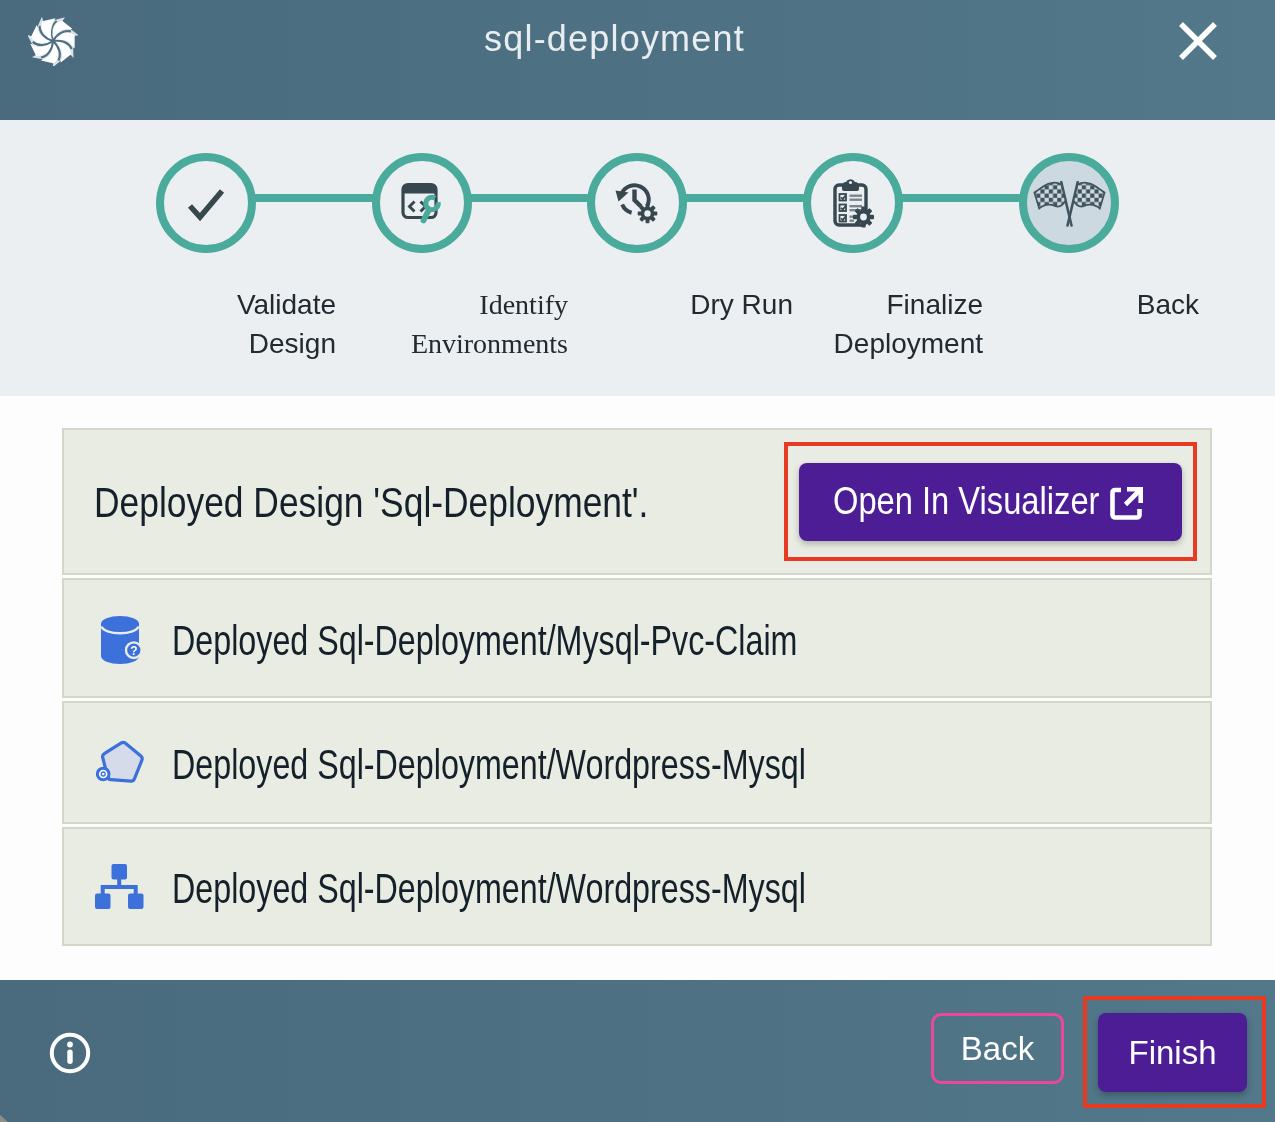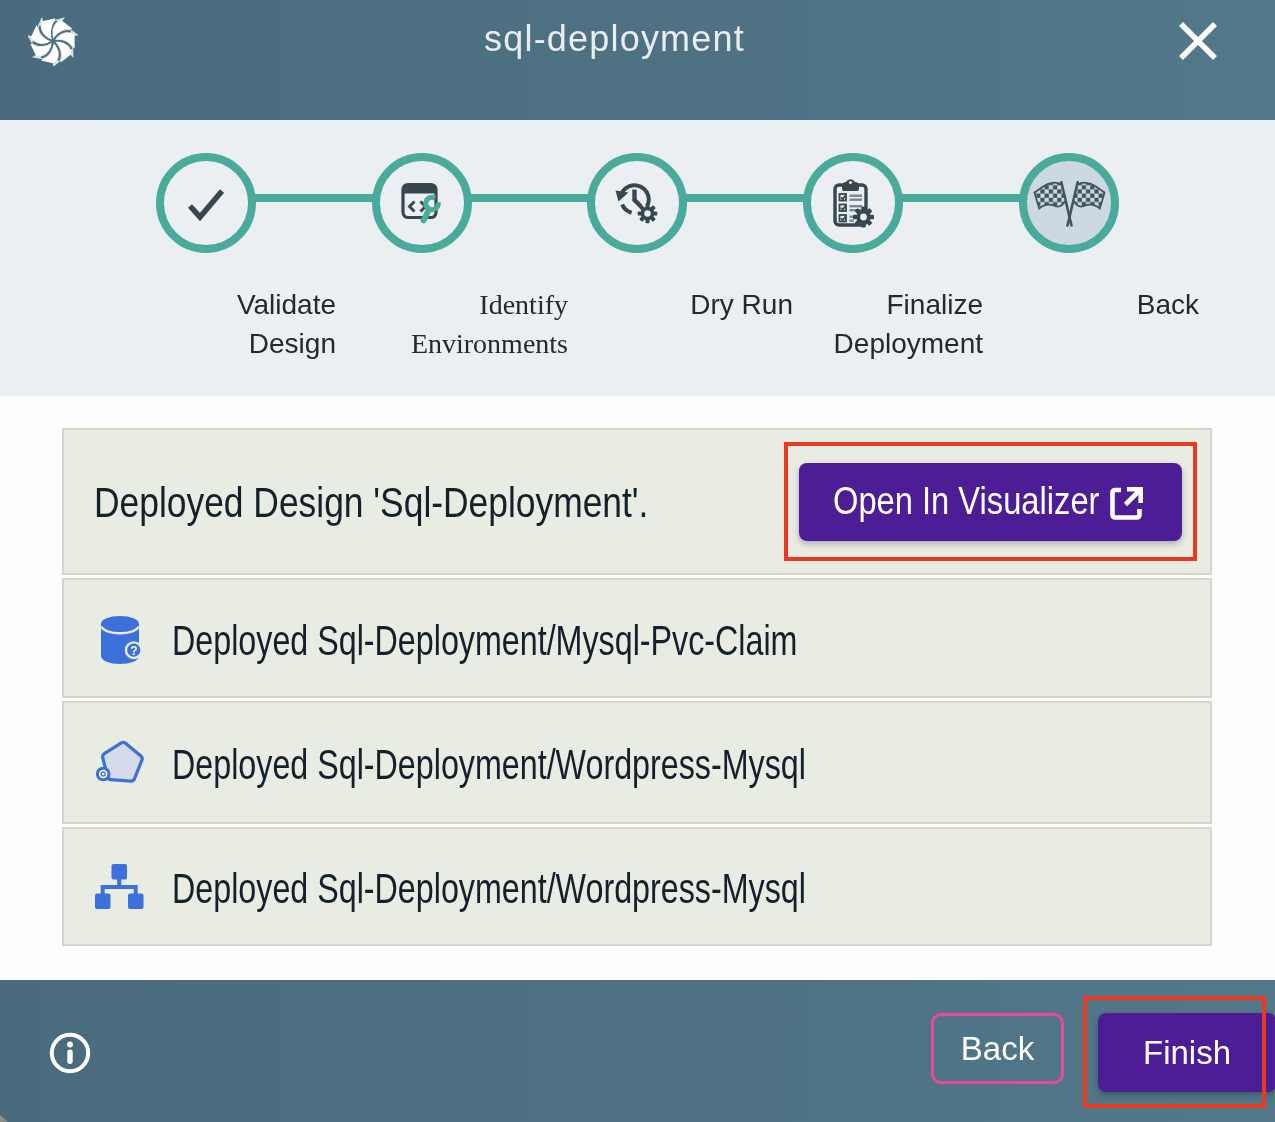--- a/index.html
+++ b/index.html
@@ -263,15 +263,15 @@
 </div>
 <div class="redrect" style="left:784px;top:442px;width:413px;height:119px;"></div>
 
 <div class="abs ftr"></div>
 <svg class="abs" style="left:49px;top:1032px;" width="42" height="42" viewBox="0 0 42 42">
   <circle cx="21" cy="21" r="18.2" fill="none" stroke="#fff" stroke-width="4"></circle>
   <circle cx="21" cy="12.5" r="2.9" fill="#fff"></circle>
   <rect x="18.3" y="17.5" width="5.4" height="14.5" rx="2.7" fill="#fff"></rect>
 </svg>
 <div class="backbtn">Back</div>
-<div class="tealbtn" style="left:1098px;top:1013px;width:178px;height:79px;font-size:33px;display:flex;align-items:center;justify-content:center;">Finish</div>
+<div class="tealbtn" style="left:1098px;top:1013px;width:149px;height:79px;font-size:33px;display:flex;align-items:center;justify-content:center;">Finish</div>
 <div class="redrect" style="left:1083px;top:996px;width:183px;height:112px;"></div>
 <div class="abs" style="left:0;top:1115px;width:0;height:0;border-left:8px solid #8e8e88;border-top:7px solid transparent;"></div>
 
 </body></html>

